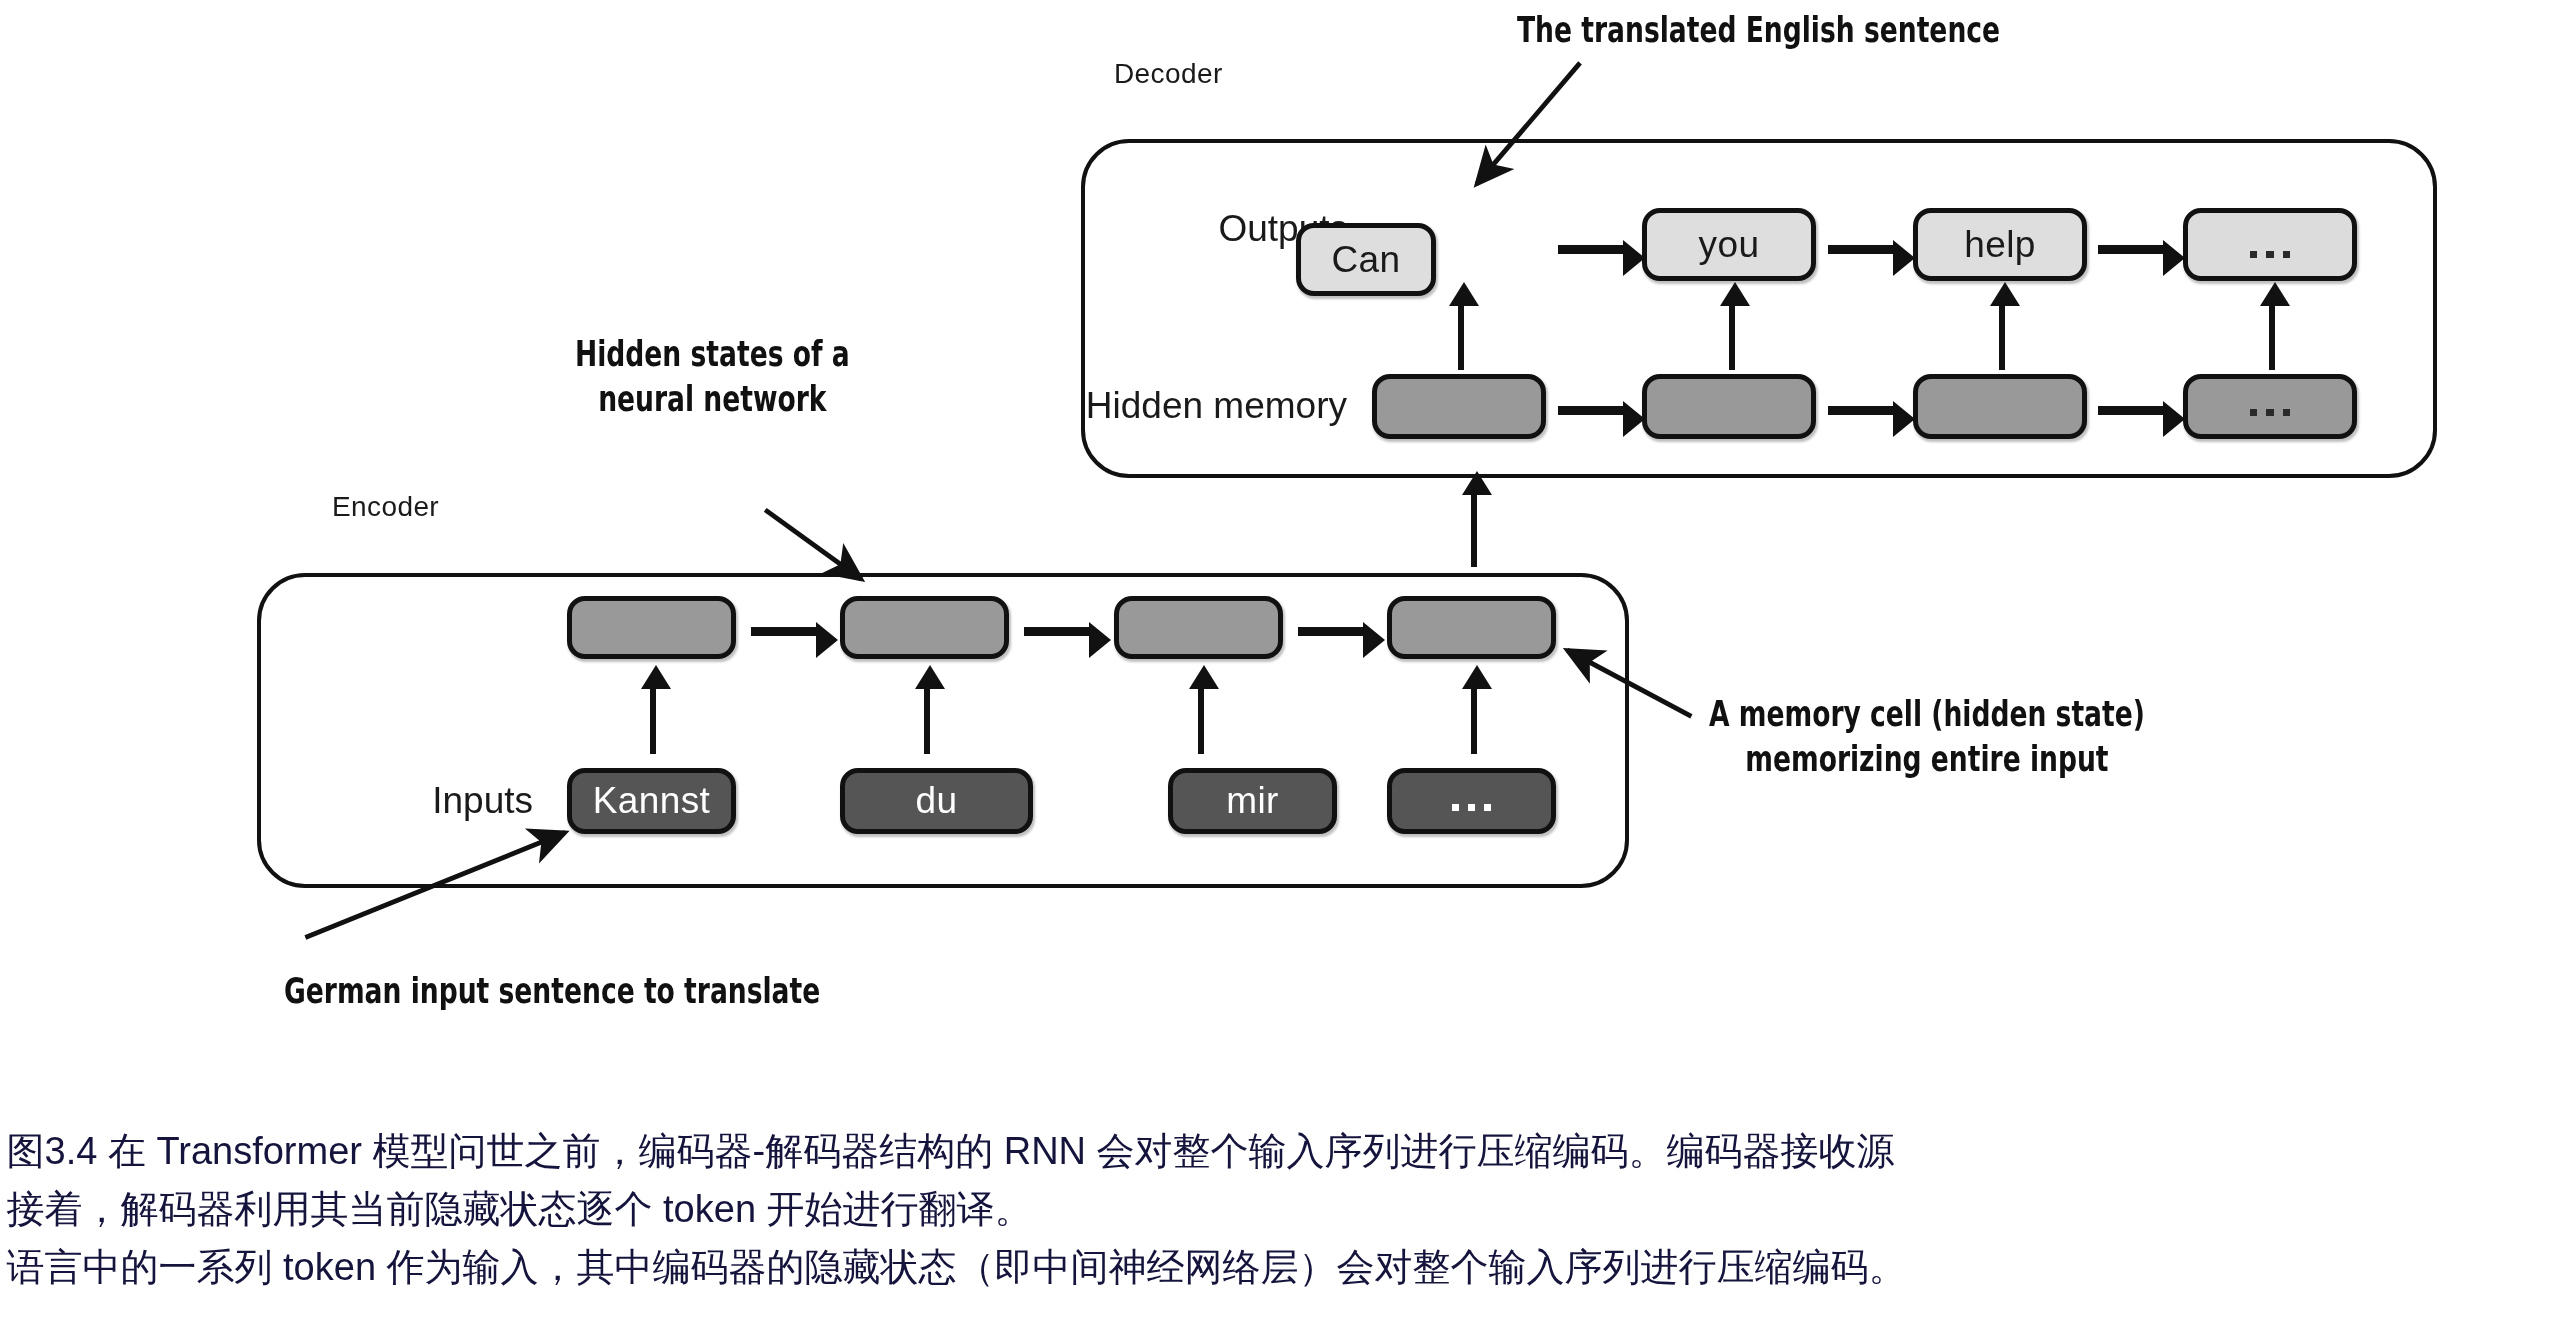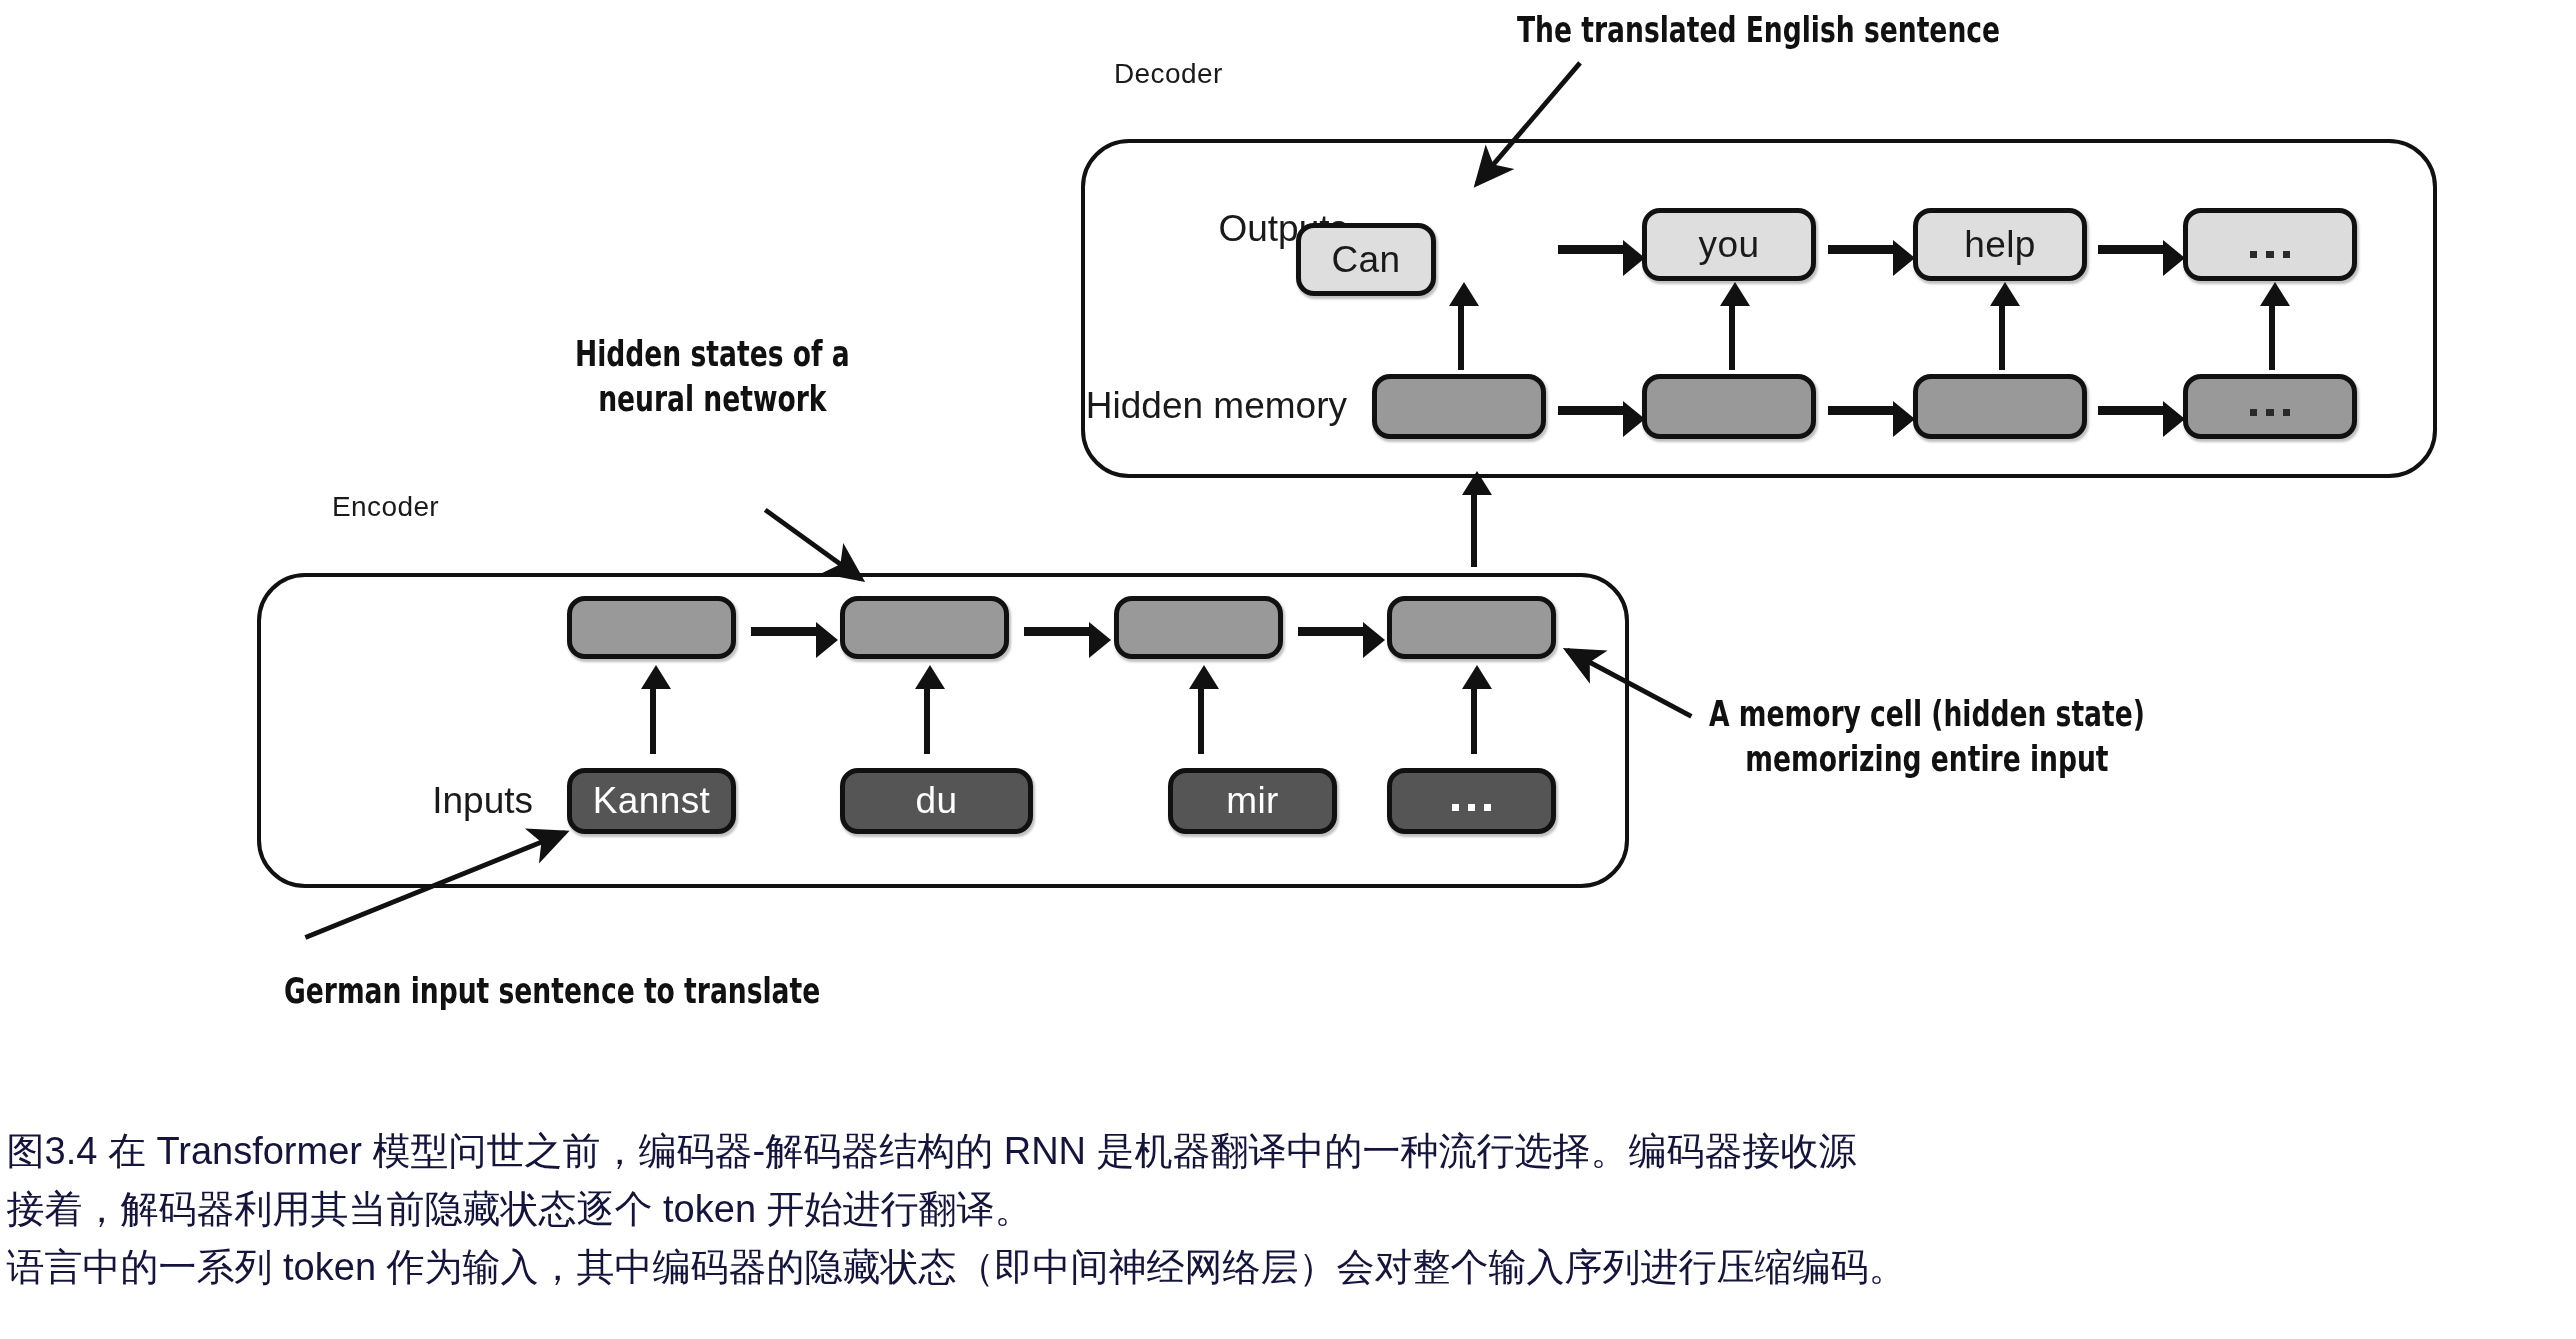--- a/index.html
+++ b/index.html
@@ -294,17 +294,17 @@
     <div style="text-align:center">memorizing entire input</div>
   </div>
 
   <div class="annotation" id="ann-german">
     <div>German input sentence to translate</div>
   </div>
 
 </div>
 
 <div id="caption">
-  <div class="line">图3.4 在 Transformer 模型问世之前，编码器-解码器结构的 RNN 是机器翻译中的一种流行选择。编码器接收源</div>
+  <div class="line">图3.4 在 Transformer 模型问世之前，编码器-解码器结构的 RNN 会对整个输入序列进行压缩编码。编码器接收源</div>
   <div class="line">接着，解码器利用其当前隐藏状态逐个 token 开始进行翻译。</div>
   <div class="line">语言中的一系列 token 作为输入，其中编码器的隐藏状态（即中间神经网络层）会对整个输入序列进行压缩编码。</div>
 </div>
 
 
 </body></html>

